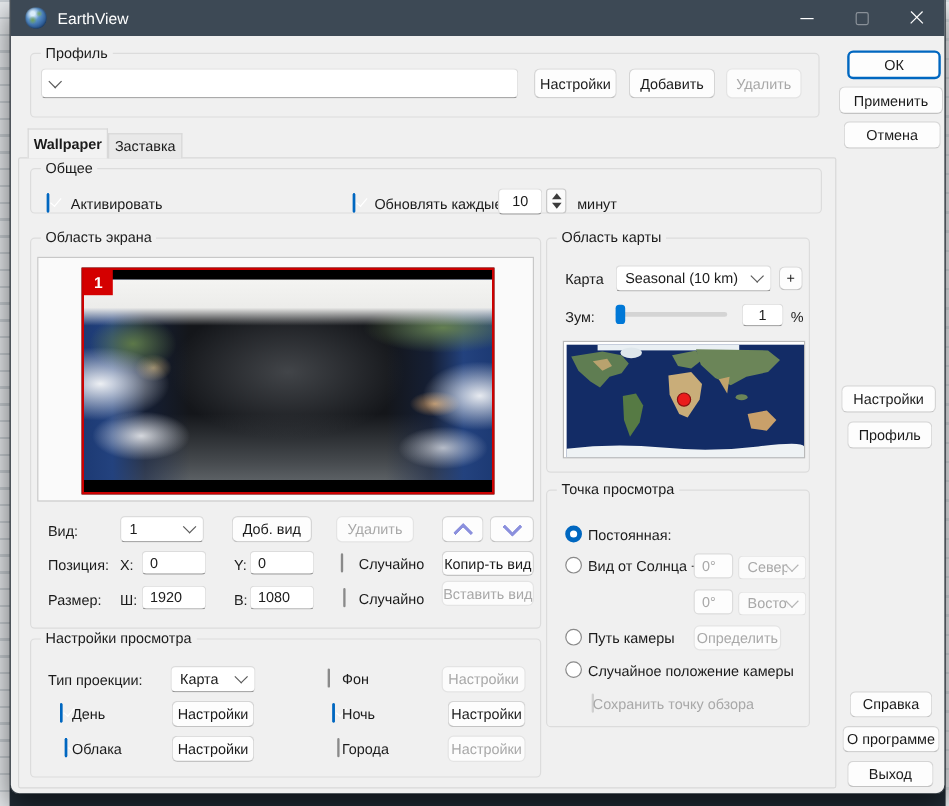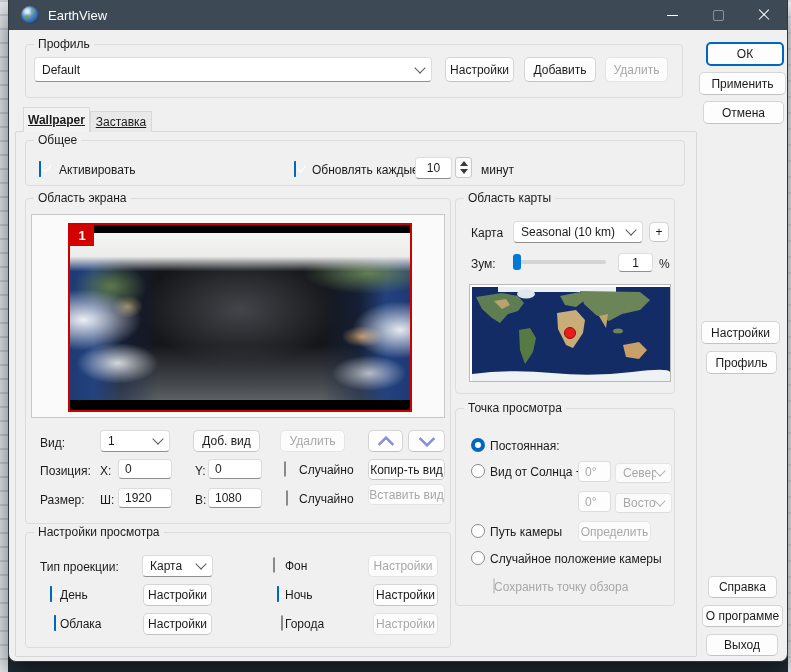--- a/index.html
+++ b/index.html
@@ -62,21 +62,21 @@
   .radio.on{border:4.5px solid #0067c0;}
   .lab{position:absolute;white-space:nowrap;}
   .lab.dis{color:#a8a8a8;}
   .spinbox{width:17px;height:21px;border:1px solid #c9c9c9;border-radius:3px;background:#fbfbfb;
     display:flex;flex-direction:column;align-items:center;justify-content:center;gap:3px;box-sizing:border-box;}
   .tri-up{width:0;height:0;border-left:4px solid transparent;border-right:4px solid transparent;border-bottom:5px solid #3a3a3a;}
   .tri-dn{width:0;height:0;border-left:4px solid transparent;border-right:4px solid transparent;border-top:5px solid #3a3a3a;}
   .chev-up{width:9px;height:9px;border-left:3px solid #8b90dd;border-top:3px solid #8b90dd;transform:rotate(45deg);margin-top:5px;border-radius:1px;}
   .chev-dn{width:9px;height:9px;border-right:3px solid #8b90dd;border-bottom:3px solid #8b90dd;transform:rotate(45deg);margin-top:-4px;border-radius:1px;}
   
-  .tab{box-sizing:border-box;display:flex;align-items:center;justify-content:center;text-decoration:underline;}
+  .tab{box-sizing:border-box;display:flex;align-items:center;justify-content:center;}
   .tab.active{background:#f2f2f2;border:1px solid #d8d8d8;border-bottom:none;font-weight:bold;z-index:3;}
   .tab.idle{background:#e9e9e9;border:1px solid #d8d8d8;border-bottom:none;z-index:1;}
   .tabpanel{border:1px solid #d8d8d8;border-radius:2px;background:#f0f0f0;z-index:0;}
   
   .preview{background:#fafafa;border:1px solid #c8c8c8;box-sizing:border-box;}
   .screenview{border:2px solid #cc0000;background:#000;box-sizing:border-box;}
   .badge{position:absolute;left:0;top:0;width:24px;height:21px;background:#d40000;color:#fff;
     font-weight:bold;font-size:13px;display:flex;align-items:center;justify-content:center;z-index:2;}
   .earth-night{position:absolute;left:0;top:8px;right:0;bottom:10px;
     background-color:#14161a;
@@ -126,21 +126,20 @@
           <span class="ic-x"></span>
         </div>
     </div>
   </div>
 
   
   <div class="abs group" style="left:16px;top:44px;width:658px;height:54px;">
     <span class="glabel">Профиль</span>
   </div>
   <div class="abs combo" style="left:25px;top:57px;width:398px;height:25px;">
-    <span class="txt">Default</span>
     <i class="cv"></i>
   </div>
   <div class="abs btn" style="left:436px;top:57px;width:69px;height:25px;">Настройки</div>
   <div class="abs btn" style="left:515px;top:57px;width:72px;height:25px;">Добавить</div>
   <div class="abs btn dis" style="left:596px;top:57px;width:63px;height:25px;">Удалить</div>
 
   
   <div class="abs btn def" style="left:697px;top:42px;width:78px;height:24px;">ОК</div>
   <div class="abs btn" style="left:690px;top:72px;width:87px;height:23px;">Применить</div>
   <div class="abs btn" style="left:694px;top:101px;width:81px;height:23px;">Отмена</div>
@@ -149,21 +148,21 @@
   <div class="abs btn" style="left:699px;top:576px;width:69px;height:22px;">Справка</div>
   <div class="abs btn" style="left:693px;top:605px;width:81px;height:22px;">О программе</div>
   <div class="abs btn" style="left:697px;top:634px;width:72px;height:22px;">Выход</div>
 
   
   <div class="abs tabpanel" style="left:6px;top:131px;width:680px;height:524px;"></div>
   <div class="abs tab active" style="left:14px;top:107px;width:67px;height:25px;">Wallpaper</div>
   <div class="abs tab idle" style="left:81px;top:111px;width:62px;height:21px;">Заставка</div>
 
   
-  <div class="abs group" style="left:16px;top:140px;width:660px;height:46px;padding-left:24px;">
+  <div class="abs group" style="left:16px;top:140px;width:660px;height:38px;padding-left:24px;">
     <span class="glabel">Общее</span>
   </div>
   <span class="abs cb on" style="left:30px;top:162px;"></span>
   <span class="abs lab" style="left:50px;top:163px;">Активировать</span>
   <span class="abs cb on" style="left:283px;top:162px;"></span>
   <span class="abs lab" style="left:303px;top:163px;">Обновлять каждые</span>
   <input class="abs field" style="left: 406px; top: 157px; width: 37px; height: 22px; text-align: center;" value="10">
   <div class="abs spinbox" style="left:446px;top:157px;">
     <i class="tri-up"></i>
     <i class="tri-dn"></i>

